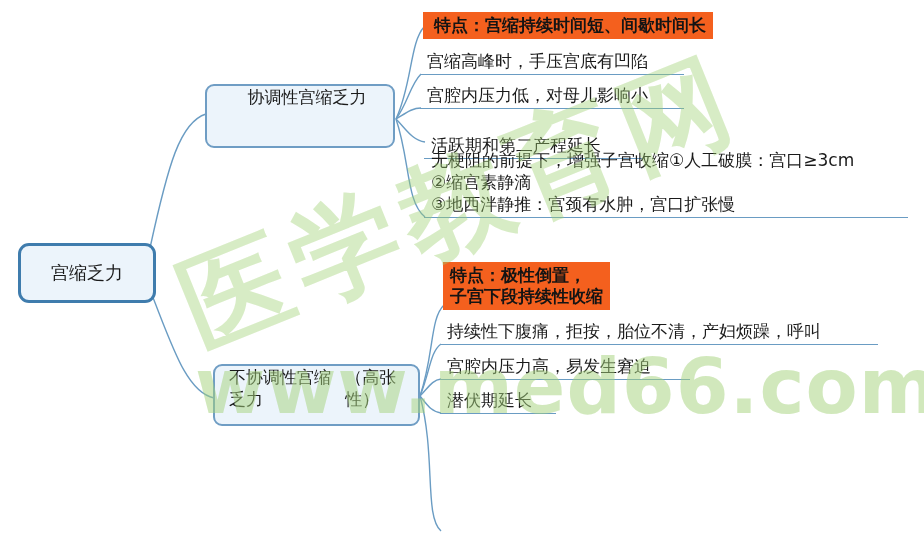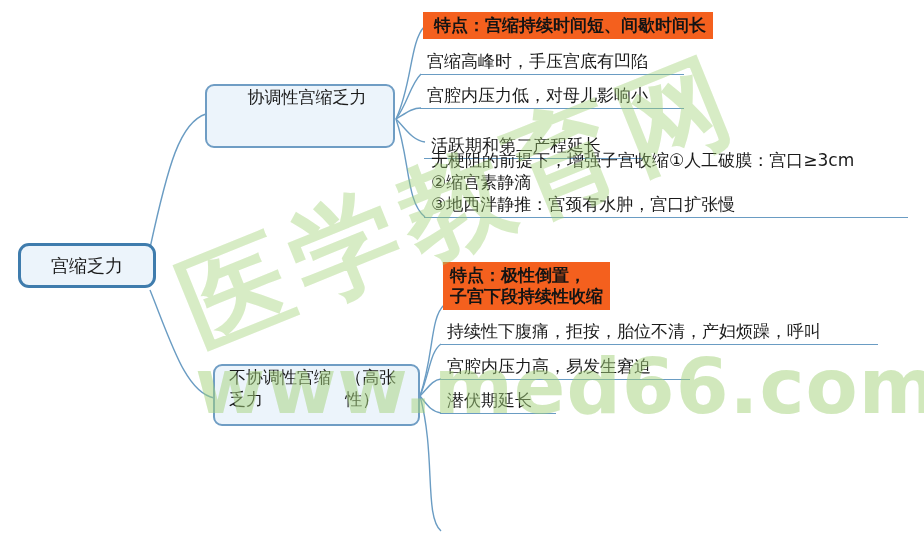--- a/index.html
+++ b/index.html
@@ -48,21 +48,21 @@
     <path d="M396,119 C406,113 412,108 421,108"></path>
     <path d="M396,119 C406,129 412,140 425,142"></path>
     <path d="M396,119 C410,160 406,202 425,217"></path>
     <path d="M420,396 C434,355 430,318 444,305"></path>
     <path d="M420,396 C430,372 430,352 441,344"></path>
     <path d="M420,396 C428,388 432,380 441,379"></path>
     <path d="M420,396 C428,406 432,412 441,413"></path>
     <path d="M420,396 C436,455 424,516 441,531"></path>
   </svg>
 
-  <div class="node-box root" style="left:18px;top:243px;width:138px;height:45px;">
+  <div class="node-box root" style="left:18px;top:243px;width:138px;height:60px;">
     <span>宫缩乏力</span>
   </div>
 
   <div class="node-box" style="left:205px;top:84px;width:190px;height:64px;">
     <span>协调性宫缩乏力</span>
   </div>
 
   <div class="feature" style="left:423px;top:12px;padding-left:11px;">
     <div>特点：宫缩持续时间短、间歇时间长</div>
   </div>

